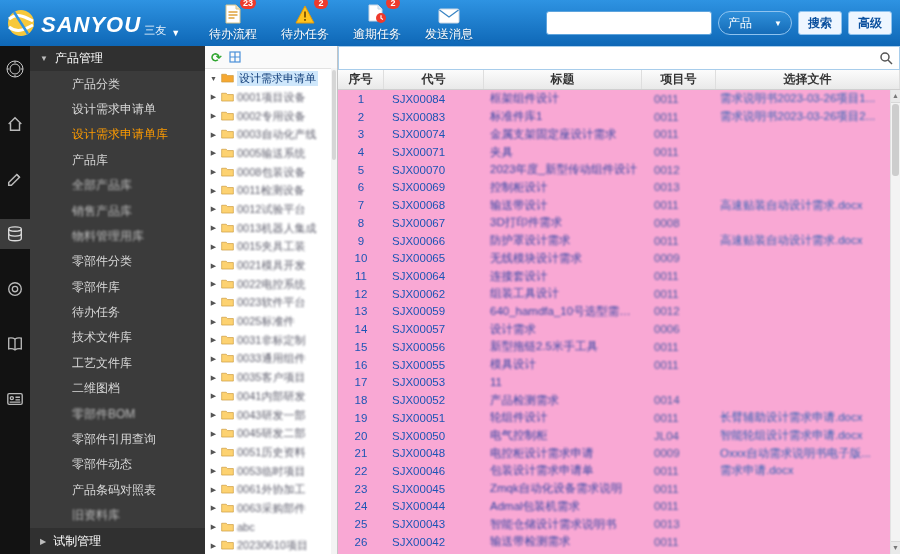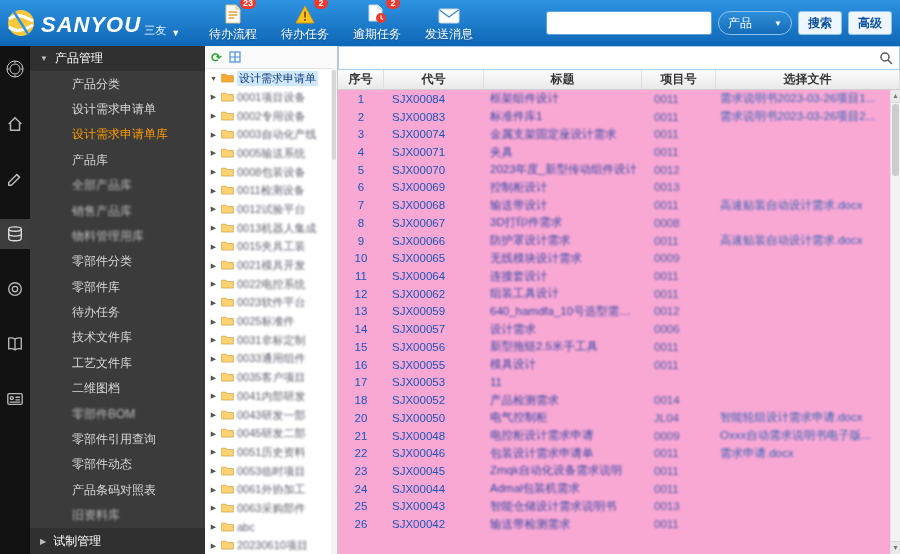--- a/index.html
+++ b/index.html
@@ -617,20 +617,27 @@
               <span class="td-file blur"></span>
             </div>
             <div class="trow">
               <span class="td-no">18</span>
               <span class="td-code">SJX00052</span>
               <span class="td-title blur">产品检测需求</span>
               <span class="td-proj blur">0014</span>
               <span class="td-file blur"></span>
             </div>
             <div class="trow">
+              <span class="td-no">19</span>
+              <span class="td-code">SJX00051</span>
+              <span class="td-title blur">轮组件设计</span>
+              <span class="td-proj blur">0011</span>
+              <span class="td-file blur">长臂辅助设计需求申请.docx</span>
+            </div>
+            <div class="trow">
               <span class="td-no">20</span>
               <span class="td-code">SJX00050</span>
               <span class="td-title blur">电气控制柜</span>
               <span class="td-proj blur">JL04</span>
               <span class="td-file blur">智能轮组设计需求申请.docx</span>
             </div>
             <div class="trow">
               <span class="td-no">21</span>
               <span class="td-code">SJX00048</span>
               <span class="td-title blur">电控柜设计需求申请</span>

